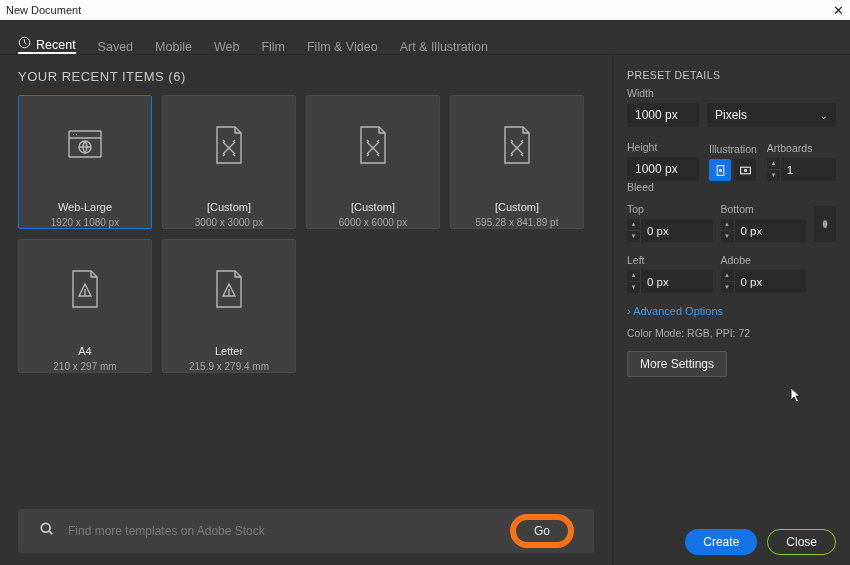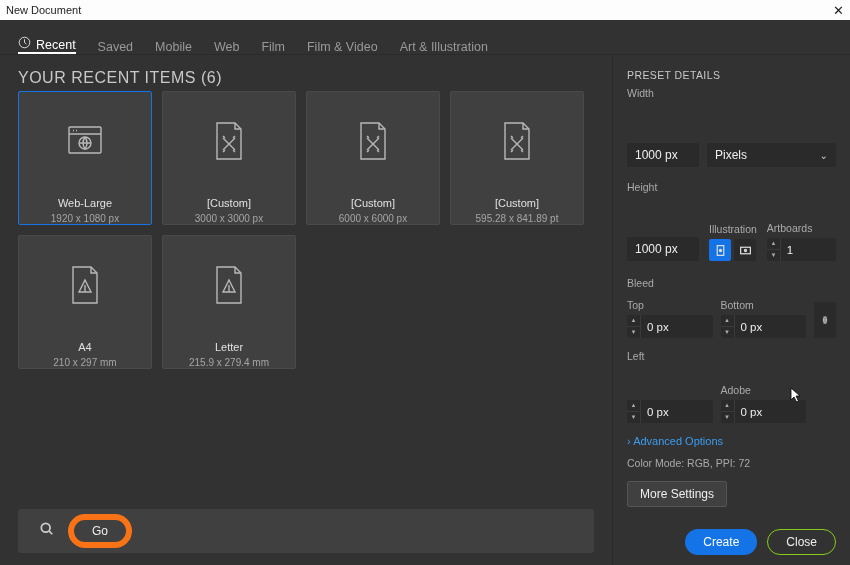--- a/index.html
+++ b/index.html
@@ -46,24 +46,24 @@
     display: flex;
     height: 510px;
   }
   .left {
     flex: 1;
     padding: 14px 18px 12px;
     display: flex;
     flex-direction: column;
   }
   .section-label {
-    font-size: 16px;
+    font-size: 13px;
     letter-spacing: 0.5px;
     color: #c8c8c8;
-    margin-bottom: 4px;
+    margin-bottom: 11px;
   }
   .cards {
     display: grid;
     grid-template-columns: repeat(4, 134px);
     gap: 10px;
     align-content: start;
   }
   .card {
     background: #404040;
     border: 1px solid #4a4a4a;
@@ -124,21 +124,20 @@
   .field-label { font-size:10.5px; color:#aaa; margin-bottom:4px; margin-top:6px;}
   .row { display:flex; gap:8px; align-items:flex-end;}
   .input-box {
     background: #2a2a2a;
     border: none;
     color: #eee;
     font-size: 12px;
     padding: 5px 8px;
     border-radius: 2px;
     width: 72px;
-    margin-top: 40px;
   }
   .units {
     background: #2a2a2a;
     color: #eee;
     font-size: 12px;
     padding: 5px 8px;
     border-radius: 2px;
     flex:1;
     display:flex;
     justify-content:space-between;
@@ -311,20 +310,21 @@
     <div class="card-sub">215.9 x 279.4 mm</div>
         </div>
       </div>
     <div class="searchbar">
       <span class="mag">
         <svg viewBox="0 0 16 16">
             <circle cx="6.5" cy="6.5" r="5"></circle>
             <path d="M10.5 10.5 L14 14"></path>
           </svg>
       </span>
+      <input placeholder="Find more templates on Adobe Stock" style="">
       <button class="go-btn">Go</button>
     </div>
   </div>
 
   <div class="right">
     <div class="pd-title">PRESET DETAILS</div>
 
     <div class="field-label">Width</div>
     <div class="row">
       <input class="input-box" value="1000 px" style="">
@@ -361,21 +361,21 @@
         <div class="steppered">
           <div class="stepper">
               <span>▲</span>
               <span>▼</span>
             </div>
           <input class="steppered-val" value="1" style="">
         </div>
       </div>
     </div>
 
-    <div class="field-label" style="margin-top:16px;">Bleed</div>
+    <div class="field-label" style="margin-top:0;">Bleed</div>
     <div class="row" style="gap:8px;">
       <div class="col" style="flex:1;">
         <div class="field-label">Top</div>
         <div class="steppered">
           <div class="stepper">
               <span>▲</span>
               <span>▼</span>
             </div>
           <input class="steppered-val" value="0 px" style="">
         </div>
@@ -392,21 +392,21 @@
       </div>
       <div class="col" style="justify-content:flex-end;">
         <div class="link-icon">
           <svg viewBox="0 0 16 16">
               <path d="M6 4 A3 3 0 0 1 6 12 M10 4 A3 3 0 0 0 10 12 M6 8 H10"></path>
             </svg>
         </div>
       </div>
     </div>
     <div class="row" style="gap:8px; margin-top:6px;">
-      <div class="col" style="flex:1;gap:34px;">
+      <div class="col" style="flex:1;">
         <div class="field-label">Left</div>
         <div class="steppered">
           <div class="stepper">
               <span>▲</span>
               <span>▼</span>
             </div>
           <input class="steppered-val" value="0 px" style="">
         </div>
       </div>
       <div class="col" style="flex:1;">

